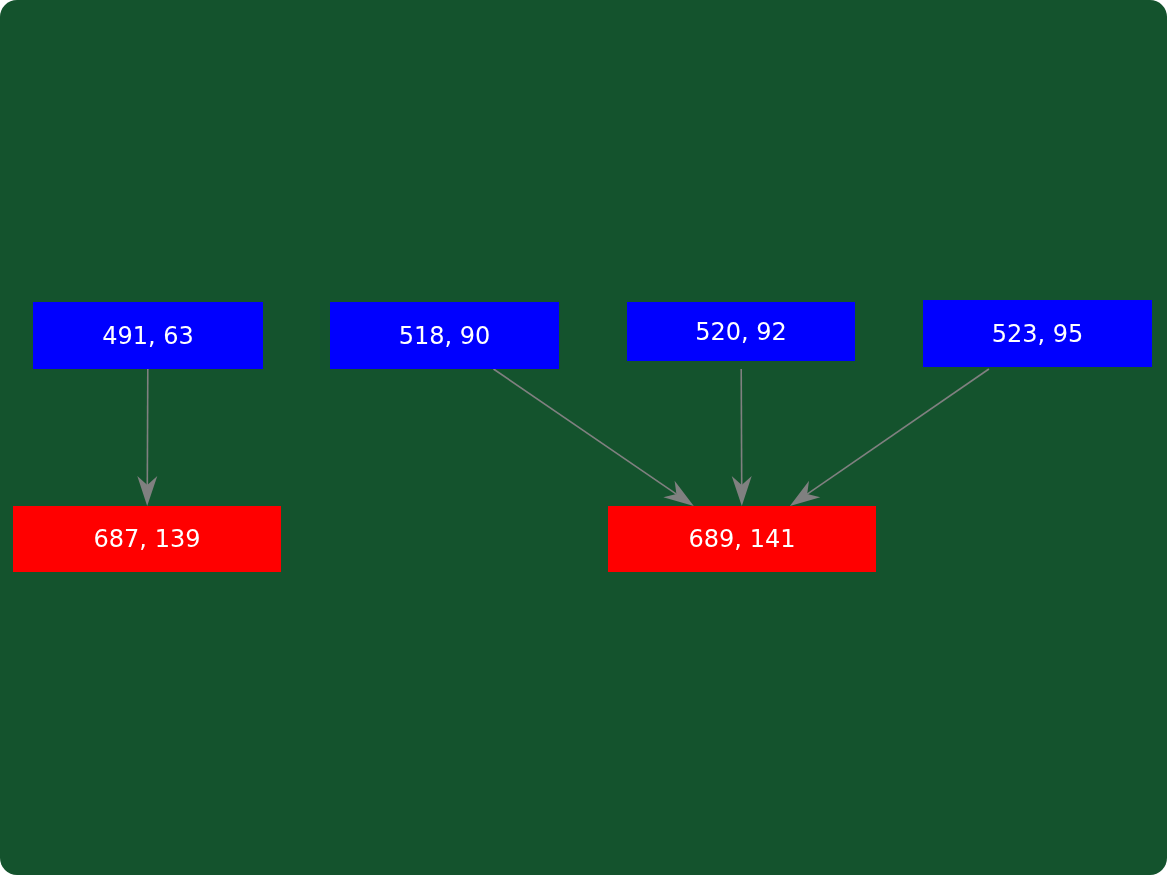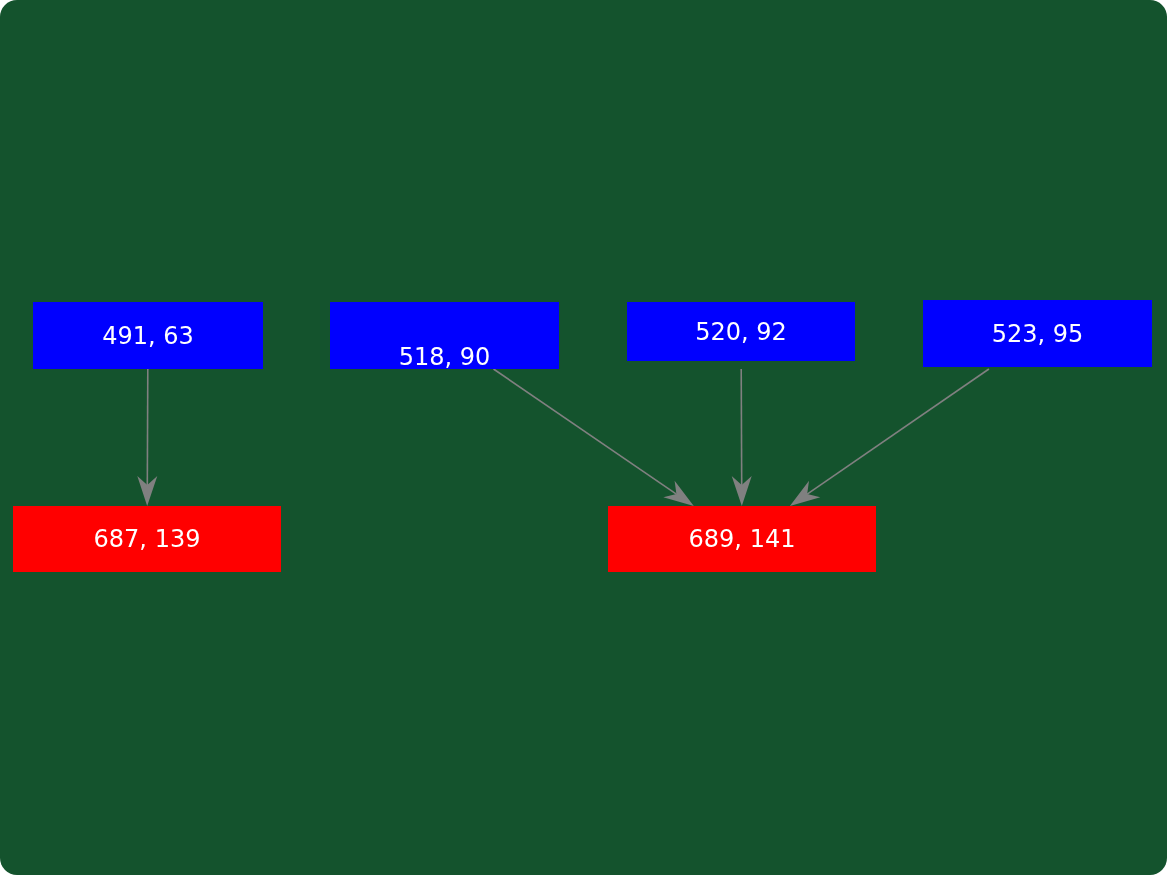--- a/index.html
+++ b/index.html
@@ -47,21 +47,21 @@
       <polygon points="693.8,506.0 663.3,497.3 676.4,494.1 674.6,480.8" fill="#808080"></polygon>
       <line x1="741.2" y1="369.0" x2="741.7" y2="485.0" stroke="#808080" stroke-width="1.6"></line>
       <polygon points="741.8,506.0 731.7,476.0 741.7,485.0 751.7,476.0" fill="#808080"></polygon>
       <line x1="988.9" y1="369.0" x2="807.2" y2="494.1" stroke="#808080" stroke-width="1.6"></line>
       <polygon points="789.9,506.0 809.0,480.7 807.2,494.1 820.3,497.2" fill="#808080"></polygon>
     </svg>
 
 <div class="node" style="left: 33px; top: 302px; width: 230px; height: 67px; background: rgb(0, 0, 255);">
       <span style="color: rgb(255, 255, 255);">491, 63</span>
     </div>
-    <div class="node" style="left: 330px; top: 302px; width: 229px; height: 67px; background: rgb(0, 0, 255); align-items: flex-end;">
+    <div class="node" style="left: 330px; top: 302px; width: 229px; height: 67px; background: rgb(0, 0, 255);">
       <span style="color: rgb(255, 255, 255);">518, 90</span>
     </div>
     <div class="node" style="left: 627px; top: 302px; width: 228px; height: 59px; background: rgb(0, 0, 255);">
       <span style="color: rgb(255, 255, 255);">520, 92</span>
     </div>
     <div class="node" style="left: 923px; top: 300px; width: 229px; height: 67px; background: rgb(0, 0, 255);">
       <span style="color: rgb(255, 255, 255);">523, 95</span>
     </div>
     <div class="node" style="left: 13px; top: 506px; width: 268px; height: 66px; background: rgb(255, 0, 0);">
       <span style="color: rgb(255, 255, 255); text-align: right;">687, 139</span>

